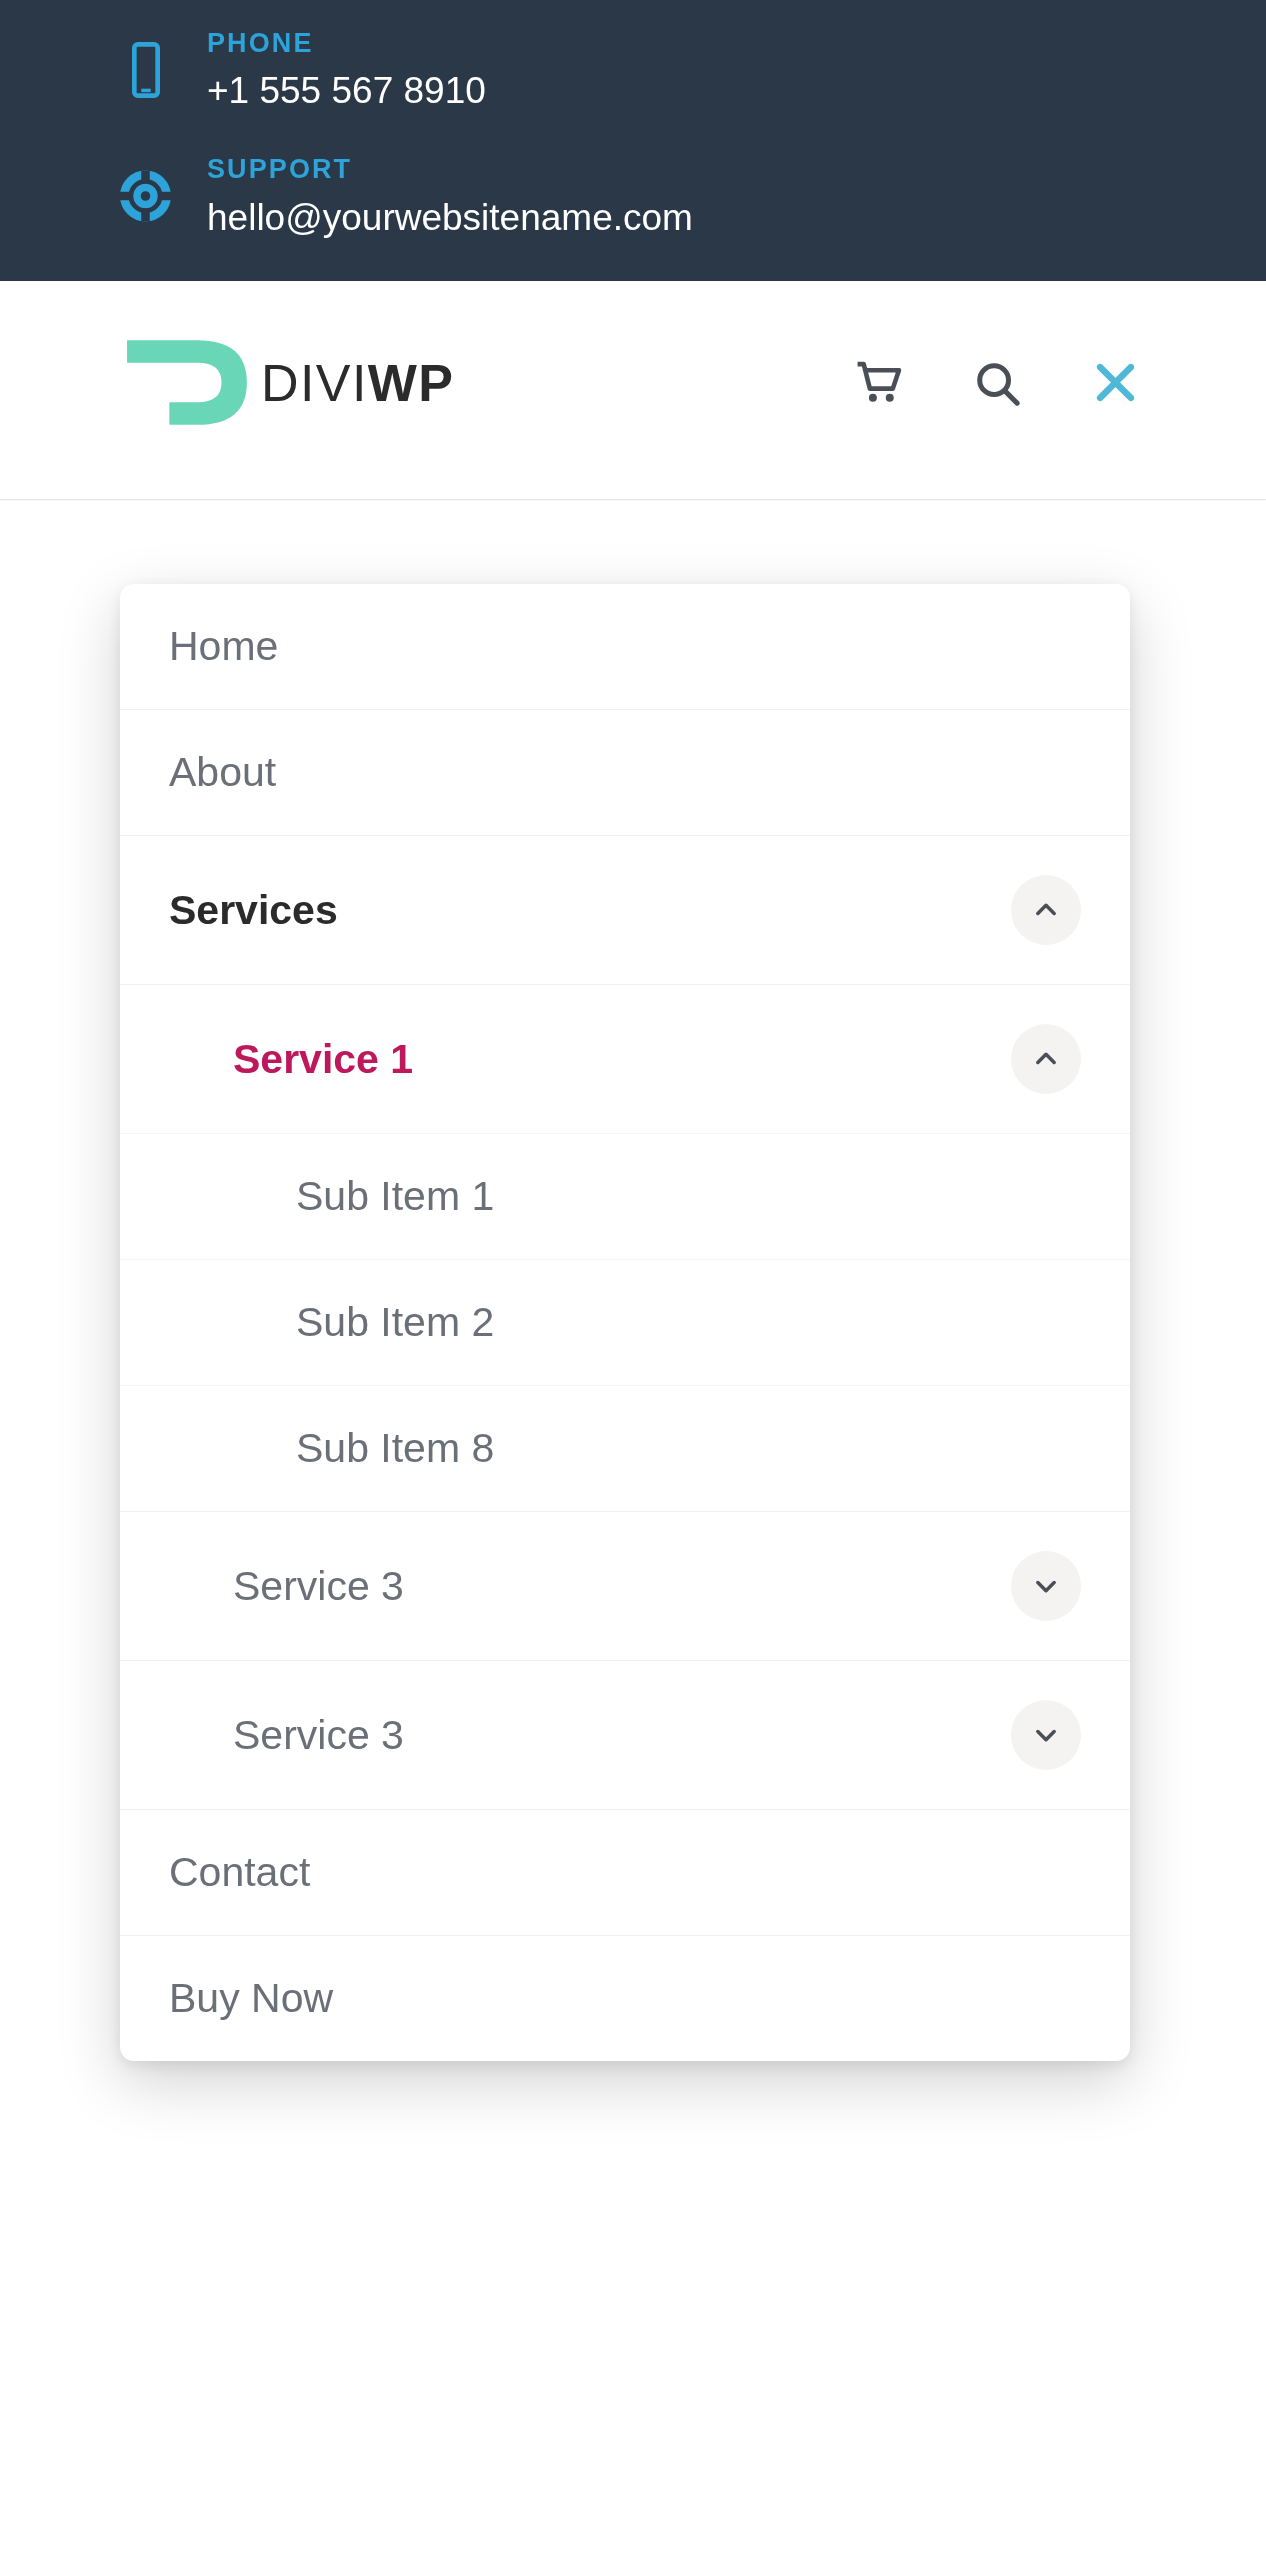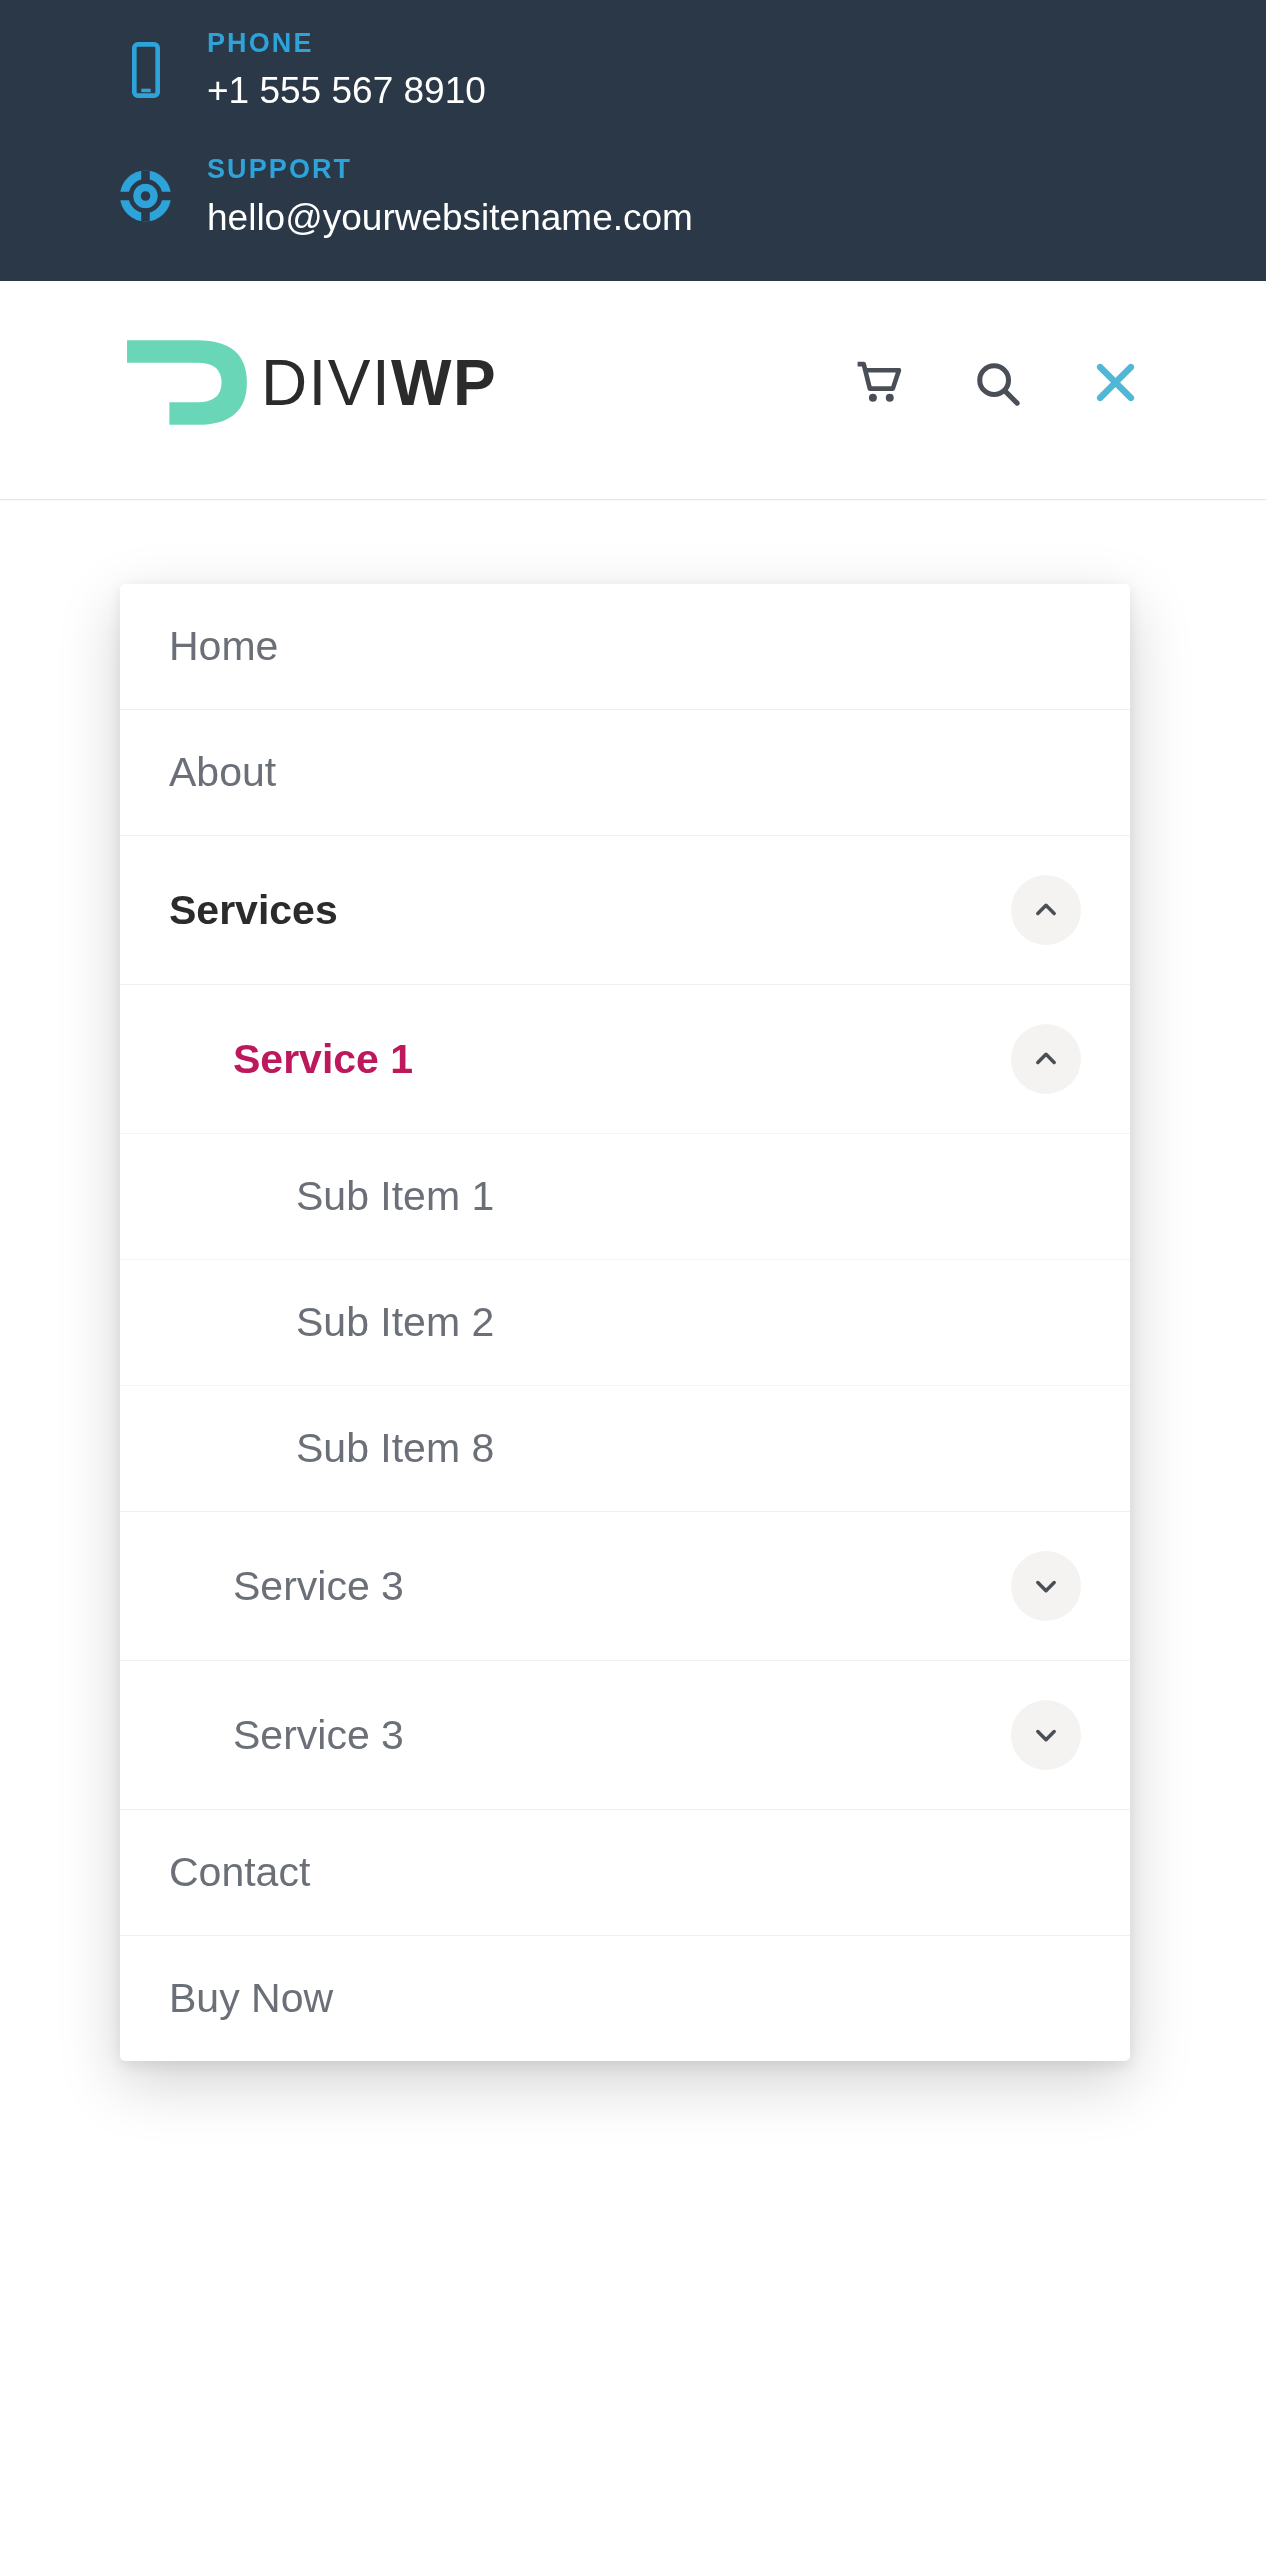--- a/index.html
+++ b/index.html
@@ -49,38 +49,38 @@
     border-bottom: 1.4px solid #e5e5e5;
     box-shadow: 0 1.4px 2.8px rgba(0,0,0,0.04);
     position: relative;
     z-index: 1;
   }
   .logo {
     display: flex; align-items: center; gap: 0px;
   }
   .logo-mark { width: 141px; height: 106px; display:flex; align-items:center; }
   .logo-text {
-    font-size: 64px;
+    font-size: 52px;
     font-weight: 400;
     color: #2b2b2b;
     letter-spacing: 1.4px;
   }
   .logo-text .bold { font-weight: 800; }
 
   .header-icons { display: flex; align-items: center; gap: 70px; margin-right: 7px;}
   .header-icon { width: 49px; height: 49px; display: flex; align-items: center; justify-content: center; cursor: pointer; }
 
   
   .menu {
     position: absolute;
     top: 584px;
     left: 120px;
     right: 137px;
     background: #fff;
-    border-radius: 5px;
+    border-radius: 14px;
     box-shadow: 0 21px 63px rgba(0,0,0,0.18), 0 4.2px 14px rgba(0,0,0,0.08);
     padding: 0;
     z-index: 2;
   }
   .menu-item, .submenu-item, .subsubmenu-item {
     display: flex;
     align-items: center;
     justify-content: space-between;
     font-size: 41px;
     color: #6b6f78;

